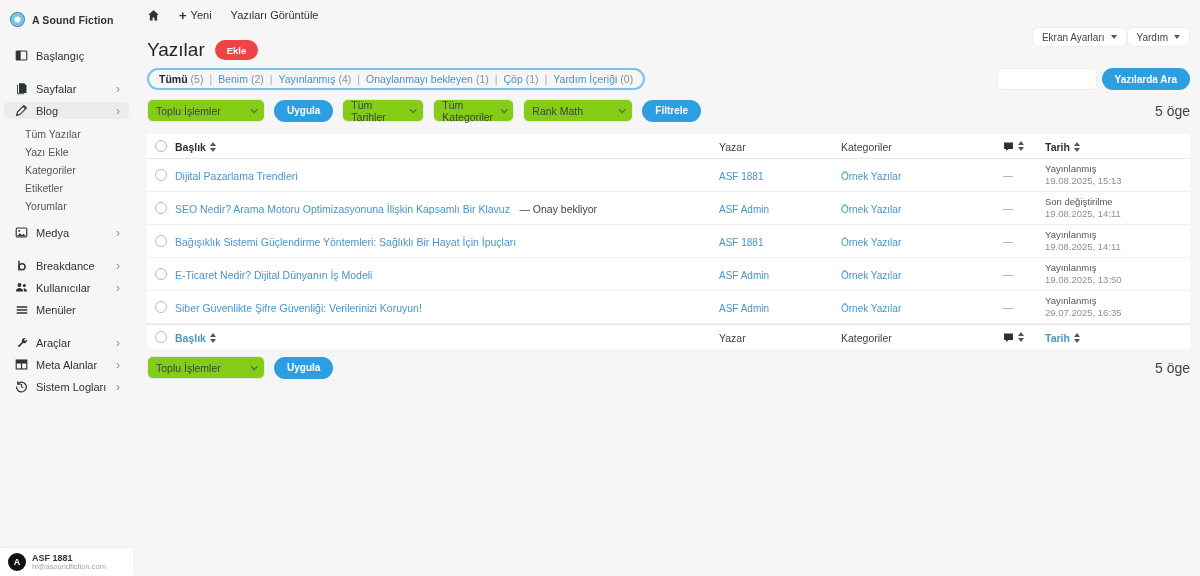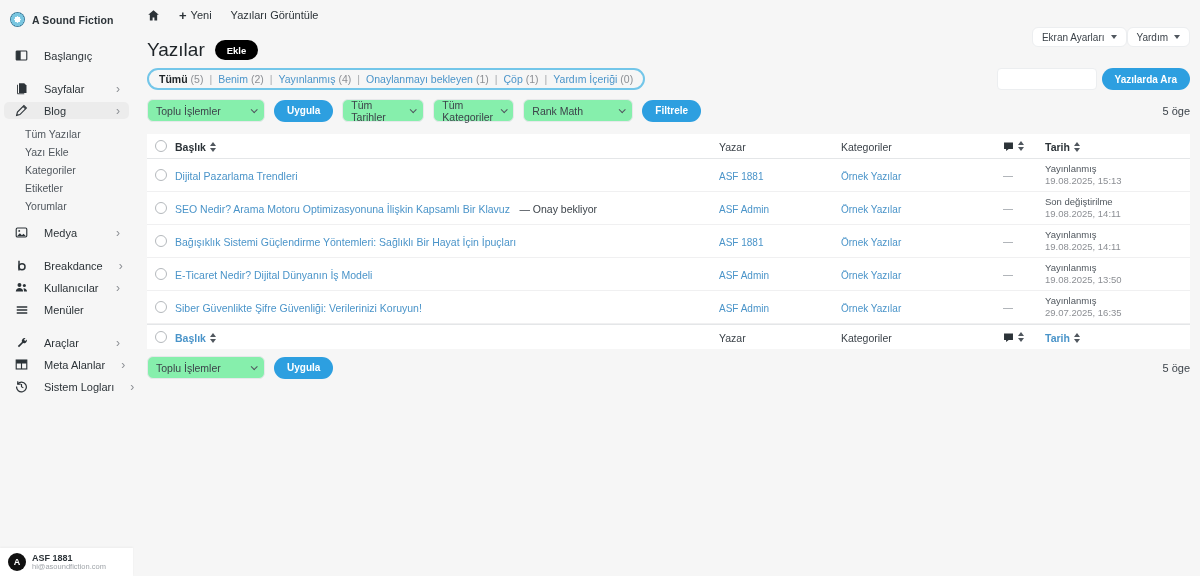--- a/index.html
+++ b/index.html
@@ -6,21 +6,21 @@
   html,body { width:1200px; height:576px; overflow:hidden; }
   body { background:#f6f6f6; font-family:"Liberation Sans", sans-serif; color:#3c434a; }
   .app { display:flex; width:1200px; height:576px; }
 
   
   .sidebar { position:relative; width:133px; height:576px; flex:0 0 133px; padding:10px 0 0 0; }
   .site { display:flex; align-items:center; gap:7px; padding:2px 10px 0 10px; }
   .site-logo { width:15px; height:15px; border-radius:50%; background:radial-gradient(circle at 50% 50%, #ffffff 0 28%, #79c6e0 30% 60%, #3f7f9e 62% 100%); flex:0 0 15px; }
   .site-name { font-size:10.5px; font-weight:700; color:#2c3338; letter-spacing:.1px; }
   nav { margin-top:20px; }
-  .nav-item { display:flex; align-items:center; gap:16px; height:17px; padding:0 9px 0 11px; margin:0 4px; border-radius:5px; cursor:pointer; }
+  .nav-item { display:flex; align-items:center; gap:8px; height:17px; padding:0 9px 0 11px; margin:0 4px; border-radius:5px; cursor:pointer; }
   .nav-item .nav-label { font-size:11px; color:#2c3338; white-space:nowrap; }
   .nav-item.active { background:#ececec; }
   .nav-ico { width:13px; height:13px; display:inline-flex; align-items:center; justify-content:center; flex:0 0 13px; }
   .nav-ico svg { display:block; }
   .chev { margin-left:auto; font-size:12px; line-height:10px; color:#8c8f94; }
   .gap-lg { margin-top:16px; }
   .gap-md { margin-top:9px; }
   .gap-sm { margin-top:5px; }
   .submenu { margin:6px 0 2px 0; }
   .submenu-item { font-size:10.5px; color:#50575e; padding:3px 0 3px 25px; cursor:pointer; white-space:nowrap; }
@@ -36,41 +36,41 @@
   .topbar .home { display:inline-flex; cursor:pointer; }
   .tb-group { display:flex; align-items:center; gap:4px; margin-left:12px; cursor:pointer; }
   .plus-glyph { font-size:13px; font-weight:700; color:#2c3338; line-height:1; }
   .tb-label { font-size:11px; color:#2c3338; }
   .screen-buttons { position:absolute; top:27px; right:10px; display:flex; }
   .screen-btn { background:#fff; border:1px solid #eceef0; border-radius:6px; height:20px; padding:0 9px; display:inline-flex; align-items:center; gap:6px; font-size:10px; color:#3c434a; cursor:pointer; font-family:inherit; }
   .caret-down { width:0; height:0; border-left:3.5px solid transparent; border-right:3.5px solid transparent; border-top:4px solid #50575e; }
 
   .title-row { display:flex; align-items:center; gap:10px; margin-top:9px; }
   .page-title { font-size:19px; font-weight:500; color:#1d2327; }
-  .add-btn { background:#000000; color:#fff; border:none; border-radius:12px; height:20px; padding:0 12px; font-size:9.5px; font-weight:600; cursor:pointer; font-family:inherit; }
+  .add-btn { background:#ef4444; color:#fff; border:none; border-radius:12px; height:20px; padding:0 12px; font-size:9.5px; font-weight:600; cursor:pointer; font-family:inherit; }
 
   .views-row { display:flex; justify-content:space-between; align-items:flex-start; margin-top:7px; }
   .views-box { display:inline-flex; align-items:center; border:2px solid #73c6e9; border-radius:13px; padding:3px 10px; }
   .view { display:inline-flex; align-items:center; font-size:10.5px; white-space:nowrap;justify-content:space-between; }
   .view:not(:last-child)::after { content:"|"; color:#a7aaad; margin:0 6px; }
   .view-link { color:#4a94c9; text-decoration:none; cursor:pointer; }
   .view.active .view-link { color:#1d2327; font-weight:700; }
   .view-count { color:#8c8f94; margin-left:3px; }
   .search-area { display:flex; gap:5px; align-items:center; }
   .search-input { width:100px; height:22px; background:#fff; border:1px solid #eceef0; border-radius:4px; padding:0 6px; font-size:11px; font-family:inherit; color:#3c434a; outline:none; }
   .blue-btn { background:#2d9fe0; color:#fff; border:none; border-radius:12px; height:22px; padding:0 13px; font-size:10px; font-weight:600; cursor:pointer; font-family:inherit; white-space:nowrap; }
 
   .toolbar-row { display:flex; align-items:center; gap:9px; margin-top:9px; }
-  .fake-select { background:#86efac; border:1px solid #e6e8ea; border-radius:6px; height:23px; display:inline-flex; align-items:center; justify-content:space-between; padding:0 8px; font-size:10.5px; color:#3c434a; cursor:pointer; }
+  .fake-select { background:#84cc16; border:1px solid #e6e8ea; border-radius:6px; height:23px; display:inline-flex; align-items:center; justify-content:space-between; padding:0 8px; font-size:10.5px; color:#3c434a; cursor:pointer; }
   .sel-chev { width:5px; height:5px; border-right:1.4px solid #50575e; border-bottom:1.4px solid #50575e; transform:rotate(45deg) translateY(-1px); margin-left:8px; flex:0 0 auto; }
   .w-bulk { width:118px; }
   .w-dates { width:82px; }
   .w-cats { width:81px; }
   .w-seo { width:110px; }
-  .count-label { margin-left:auto; font-size:11px; color:#3c434a; }
+  .count-label { margin-left:auto; font-size:14px; color:#3c434a; }
 
   
   .posts-table { margin-top:12px; background:#fff; }
   .t-row { display:flex; align-items:center; border-bottom:1px solid #f0f0f1; }
   .t-head { height:25px; border-bottom:1px solid #e4e6e8; }
   .t-foot { height:25px; border-top:1px solid #e4e6e8; border-bottom:none; }
   .t-body-row { height:33px; }
   .col-check { flex:0 0 28px; display:flex; justify-content:center; }
   .cb-circle { width:12px; height:12px; border:1px solid #b5b9bd; border-radius:50%; background:#fff; cursor:pointer; }
   .col-title { flex:1; padding-right:10px; }

